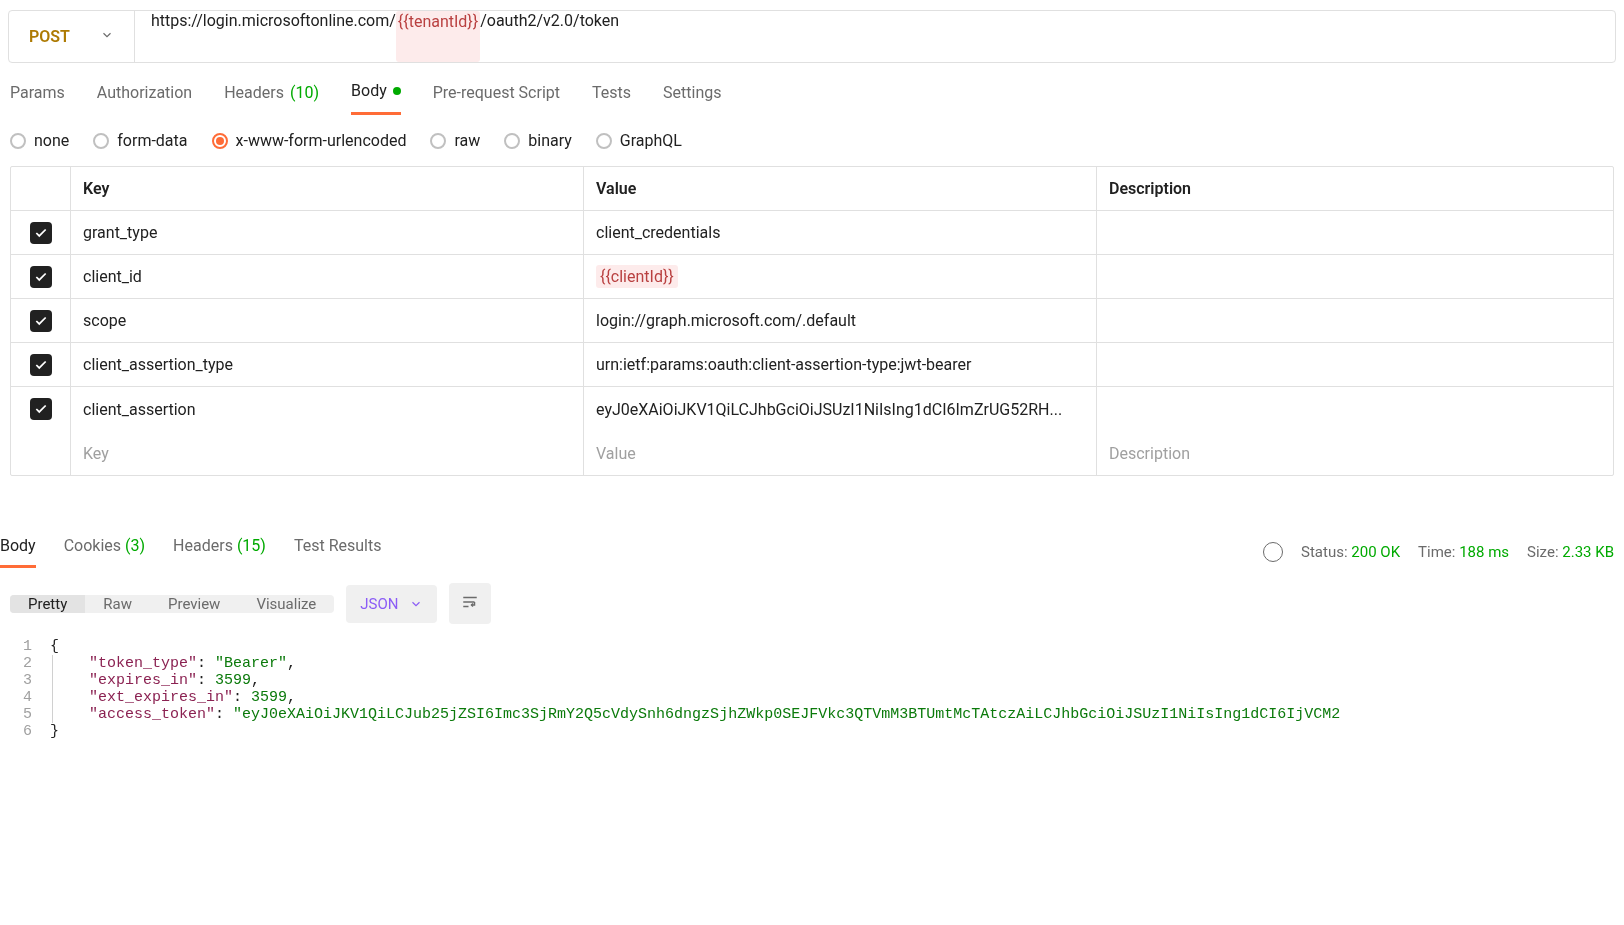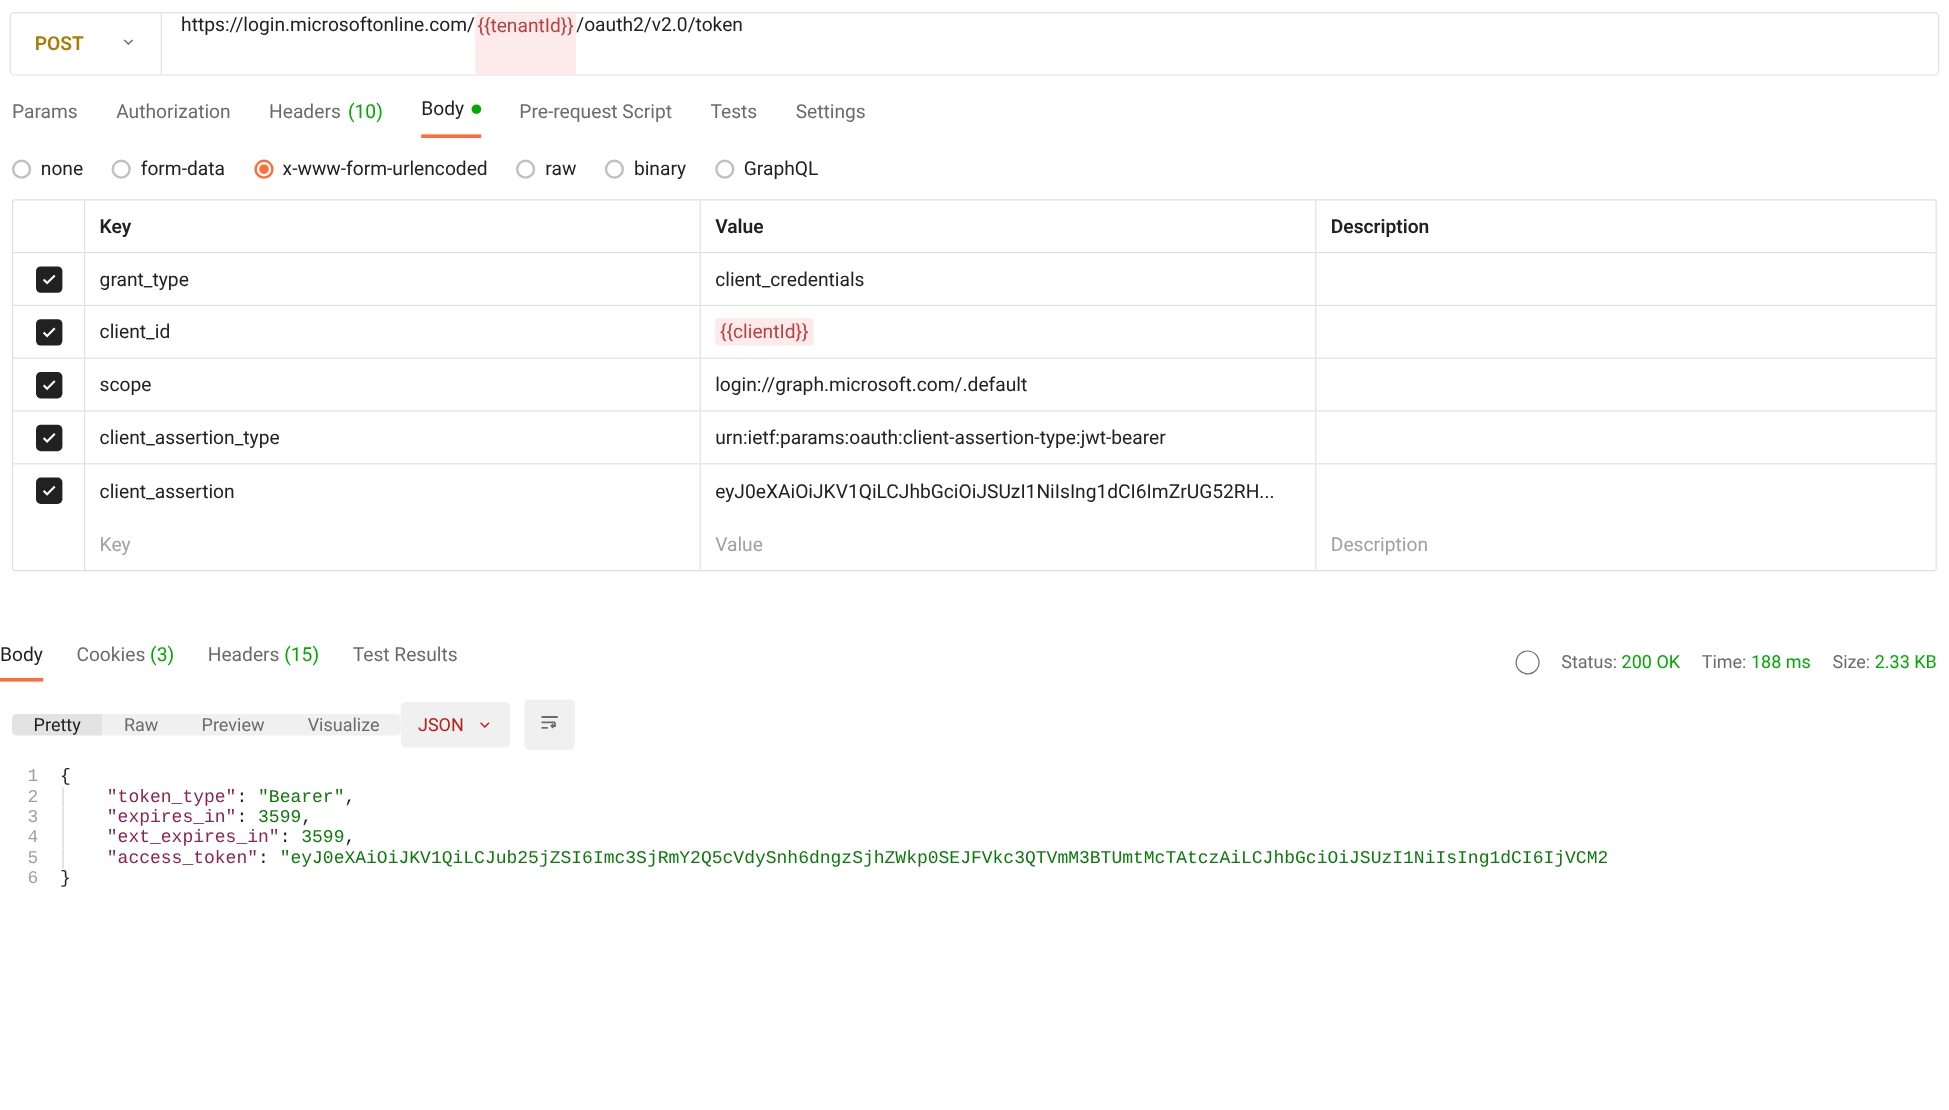--- a/index.html
+++ b/index.html
@@ -42,21 +42,21 @@
 .resp-tab { color: #6b6b6b; font-size: 16px; padding-bottom: 10px; cursor: pointer; }
 .resp-tab.active { color: #212121; border-bottom: 3px solid #ff6c37; }
 .resp-meta { margin-left: auto; display: flex; align-items: center; gap: 18px; color: #6b6b6b; font-size: 15px; padding-right: 10px; }
 .meta-val { color: #0a0; }
 .globe-icon { width: 20px; height: 20px; border: 1.5px solid #6b6b6b; border-radius: 50%; position: relative; }
 
 .resp-toolbar { display: flex; align-items: center; gap: 0; padding: 14px 0 10px 0; }
 .view-btns { display: flex; background: #f0f0f0; border-radius: 4px; overflow: hidden; margin-left: 10px; }
 .view-btn { padding: 0 18px; cursor: pointer; color: #6b6b6b; font-size: 15px; }
 .view-btn.active { background: #e3e3e3; color: #212121; }
-.format-select { background: #f0f0f0; border-radius: 4px; padding: 10px 14px; display: flex; align-items: center; gap: 10px; cursor: pointer; color: #b91c1c; font-size: 15px; }
+.format-select { margin-left: 12px; background: #f0f0f0; border-radius: 4px; padding: 10px 14px; display: flex; align-items: center; gap: 10px; cursor: pointer; color: #8b5cf6; font-size: 15px; }
 .wrap-btn { margin-left: 12px; background: #f0f0f0; border-radius: 4px; padding: 10px 12px; cursor: pointer; color: #6b6b6b; }
 
 .code-view { font-family: "SFMono-Regular", Consolas, "Liberation Mono", Menlo, monospace; font-size: 15px; padding: 4px 0; }
 .code-line { display: flex; }
 .line-num { width: 50px; text-align: right; padding-right: 18px; color: #a0a0a0; user-select: none; }
 .line-content { flex: 1; white-space: pre; overflow: hidden; text-overflow: clip; }
 .j-key { color: #8b2252; }
 .j-str { color: #0b7a0b; }
 .j-num { color: #0b7a0b; }
 .j-punct { color: #212121; }

